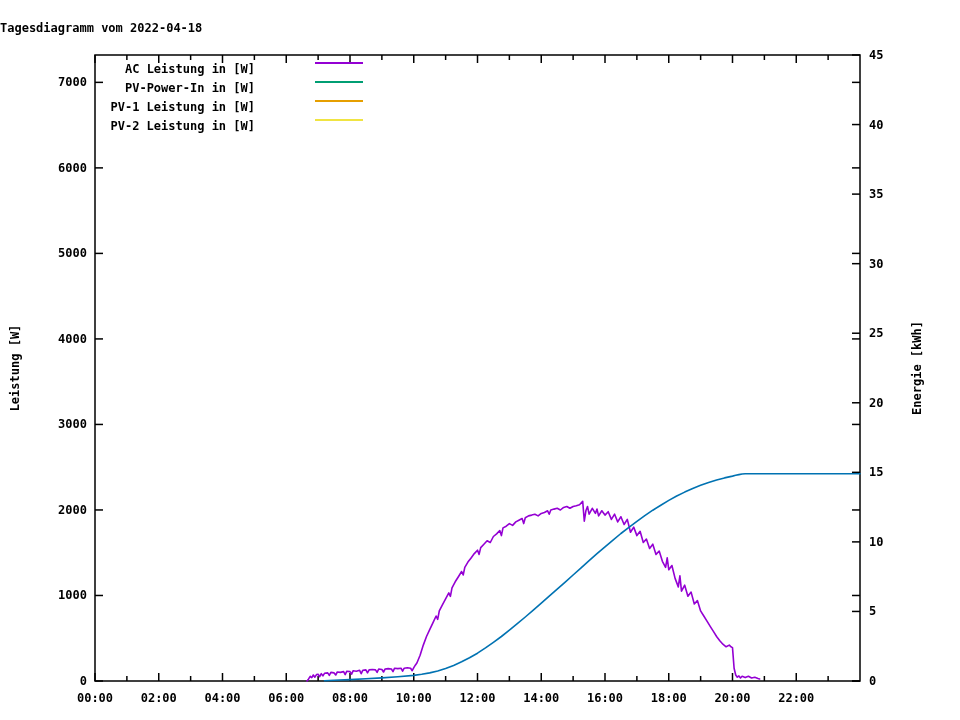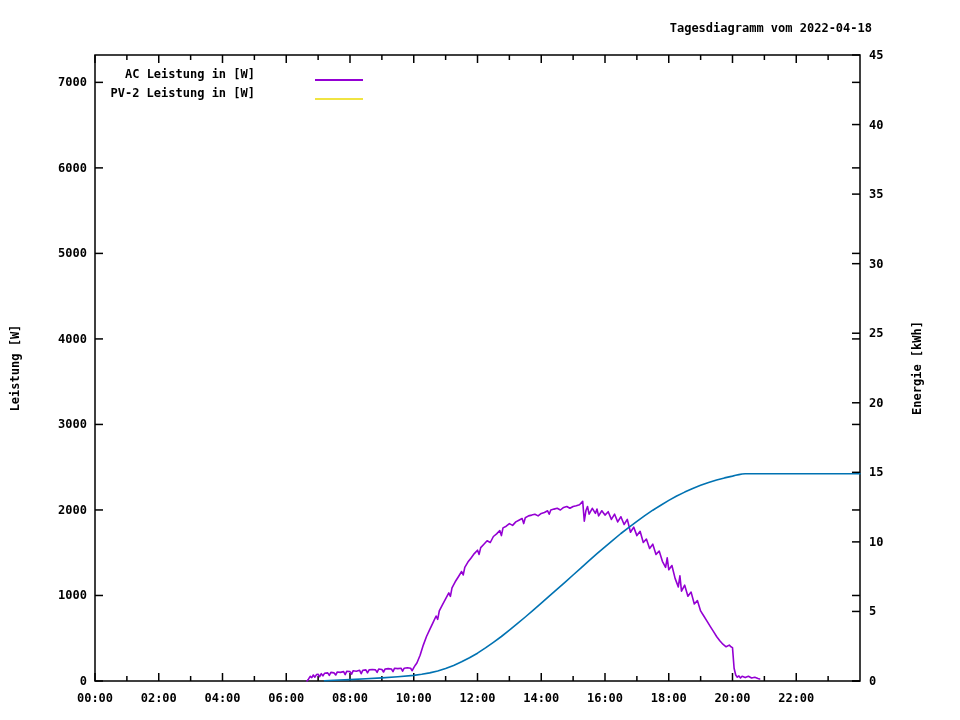--- a/index.html
+++ b/index.html
@@ -2,32 +2,32 @@
 <html><head>
 <meta charset="utf-8">
 <style>
   html,body{margin:0;padding:0;background:#fff;}
   .stage{
     position:relative;width:960px;height:720px;background:#ffffff;overflow:hidden;
     font-family:"DejaVu Sans Mono","Liberation Mono",monospace;
     font-size:12px;font-weight:bold;color:#000;
   }
   .chart-title{
-    position:absolute;top:21px;left:0;width:872px;text-align:right;
+    position:absolute;top:21px;left:0;width:872px;text-align:left;
     letter-spacing:0px;
   }
   .ylabel-wrap{position:absolute;width:0;height:0;}
   .ylabel{
     position:absolute;white-space:nowrap;
     transform:translate(-50%,-50%) rotate(-90deg);
   }
   .legend{
     position:absolute;left:95px;top:62px;
   }
-  .legend-row{display:flex;align-items:flex-end;height:19px;}
+  .legend-row{display:flex;align-items:flex-start;height:19px;}
   .legend-label{display:inline-block;width:160px;text-align:right;white-space:nowrap;}
   .legend-line{display:inline-block;width:48px;height:2px;margin-left:60px;}
   svg{position:absolute;left:0;top:0;}
   svg text{
     font-family:"DejaVu Sans Mono","Liberation Mono",monospace;
     font-size:12px;font-weight:bold;fill:#000;
   }
 </style>
 </head>
 <body>
@@ -152,18 +152,26 @@
   <div class="ylabel-wrap" style="left:917px;top:368px;">
     <div class="ylabel">Energie [kWh]</div>
   </div>
 
   <div class="legend">
     <div class="legend-row">
       <span class="legend-label">AC Leistung in [W]</span>
       <span class="legend-line" style="background: rgb(148, 0, 211);"></span>
     </div>
     <div class="legend-row">
+      <span class="legend-label">PV-Power-In in [W]</span>
+      <span class="legend-line" style="background: rgb(0, 158, 115);"></span>
+    </div>
+    <div class="legend-row">
+      <span class="legend-label">PV-1 Leistung in [W]</span>
+      <span class="legend-line" style="background: rgb(230, 159, 0);"></span>
+    </div>
+    <div class="legend-row">
       <span class="legend-label">PV-2 Leistung in [W]</span>
       <span class="legend-line" style="background: rgb(240, 228, 66);"></span>
     </div>
   </div>
 
 </div>
 
 </body></html>

